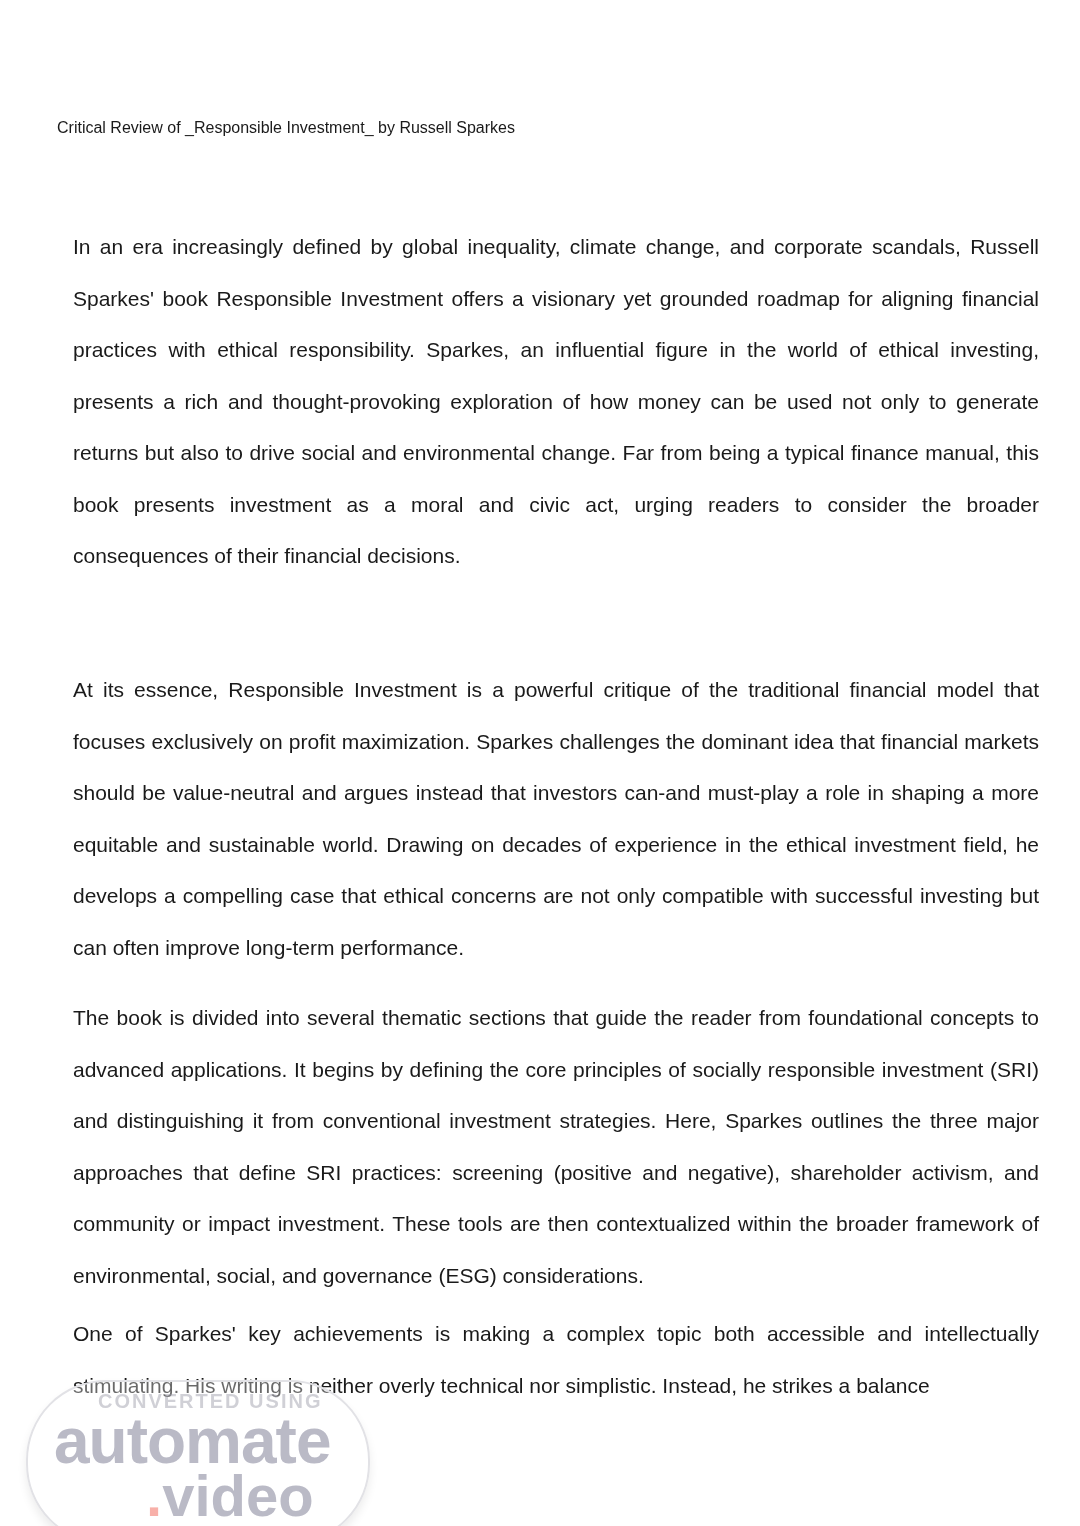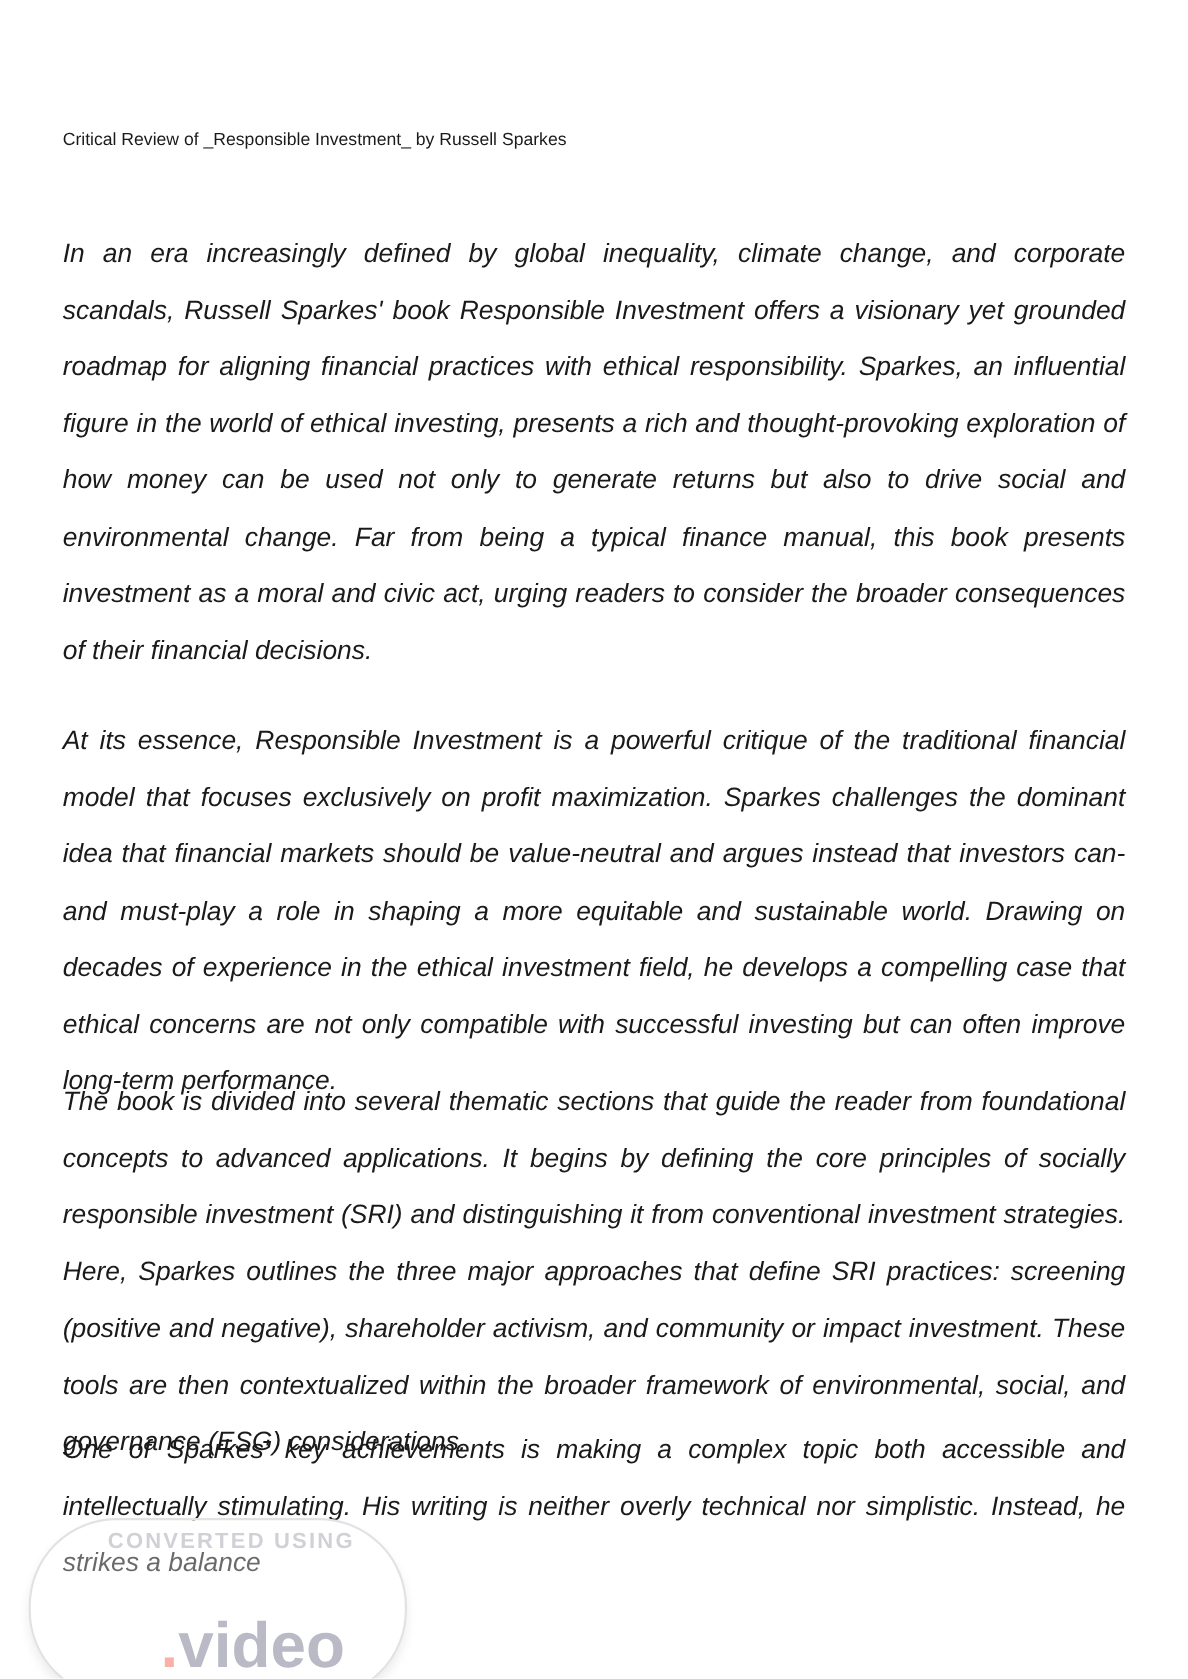--- a/index.html
+++ b/index.html
@@ -1,21 +1,21 @@
 <!DOCTYPE html>
 <html><head>
   <meta charset="utf-8">
   <style>
     html, body { margin: 0; padding: 0; background: #ffffff; }
     body { width: 1080px; height: 1526px; position: relative; overflow: hidden;
       font-family: "Liberation Sans", sans-serif; color: #1a1a1a; }
     .page { position: absolute; left: 57px; top: 0; width: 966px; }
     .title { position: absolute; top: 114px; left: 0; font-size: 16px; line-height: 28px; white-space: nowrap; }
-    .para { position: absolute; left: 0; width: 966px; font-size: 24px; line-height: 51.5px;
-      text-align: justify; margin: 0; font-style: italic; }
+    .para { position: absolute; left: 0; width: 966px; font-size: 21px; line-height: 51.5px;
+      text-align: justify; margin: 16px; }
     #p1 { top: 205px; }
     #p2 { top: 648px; }
     #p3 { top: 976px; }
     #p4 { top: 1292px; }
     .wm { position: absolute; left: 26px; top: 1340px; width: 340px; height: 160px;
       border-radius: 80px; border: 2px solid #e2e2e6; background: rgba(255,255,255,0.35);
       box-shadow: 0 6px 10px rgba(0,0,0,0.08); margin-top: 40px; }
     .wm-top { position: absolute; left: 70px; top: 8px; font-size: 20px; font-weight: bold;
       letter-spacing: 2px; color: rgba(150,150,165,0.45); white-space: nowrap; }
     .wm-mid { position: absolute; left: 26px; top: 22px; font-size: 64px; font-weight: bold;
@@ -30,14 +30,15 @@
 <div class="page">
   <div class="title">Critical Review of _Responsible Investment_ by Russell Sparkes</div>
   <p class="para" id="p1">In an era increasingly defined by global inequality, climate change, and corporate scandals, Russell Sparkes' book Responsible Investment offers a visionary yet grounded roadmap for aligning financial practices with ethical responsibility. Sparkes, an influential figure in the world of ethical investing, presents a rich and thought-provoking exploration of how money can be used not only to generate returns but also to drive social and environmental change. Far from being a typical finance manual, this book presents investment as a moral and civic act, urging readers to consider the broader consequences of their financial decisions.</p>
   <p class="para" id="p2">At its essence, Responsible Investment is a powerful critique of the traditional financial model that focuses exclusively on profit maximization. Sparkes challenges the dominant idea that financial markets should be value-neutral and argues instead that investors can-and must-play a role in shaping a more equitable and sustainable world. Drawing on decades of experience in the ethical investment field, he develops a compelling case that ethical concerns are not only compatible with successful investing but can often improve long-term performance.</p>
   <p class="para" id="p3">The book is divided into several thematic sections that guide the reader from foundational concepts to advanced applications. It begins by defining the core principles of socially responsible investment (SRI) and distinguishing it from conventional investment strategies. Here, Sparkes outlines the three major approaches that define SRI practices: screening (positive and negative), shareholder activism, and community or impact investment. These tools are then contextualized within the broader framework of environmental, social, and governance (ESG) considerations.</p>
   <p class="para" id="p4">One of Sparkes' key achievements is making a complex topic both accessible and intellectually stimulating. His writing is neither overly technical nor simplistic. Instead, he strikes a balance</p>
 </div>
 
 <div class="wm">
   <div class="wm-top">CONVERTED USING</div>
+  <div class="wm-mid">automate</div>
   <div class="wm-bot"><span class="wm-dot">.</span><span>video</span></div>
 </div>
 
 </body></html>

